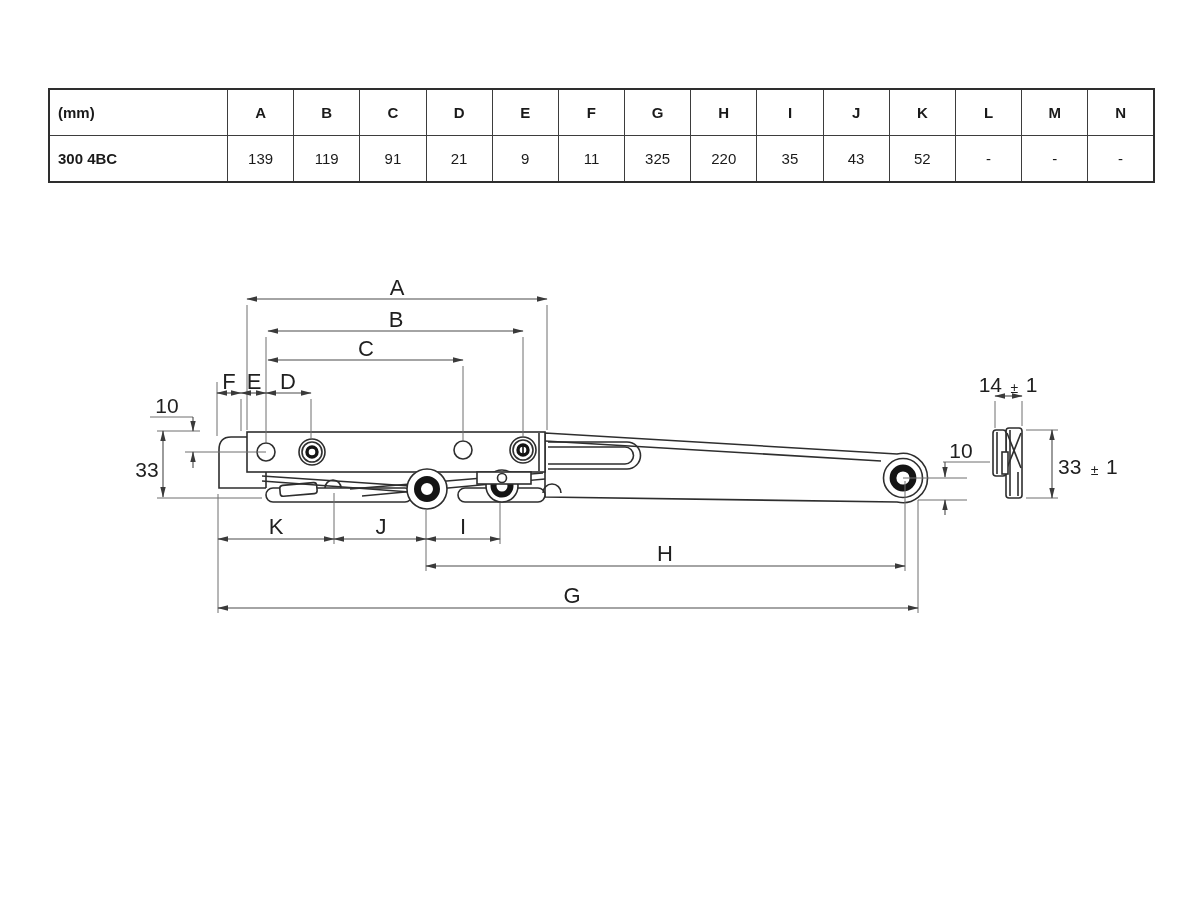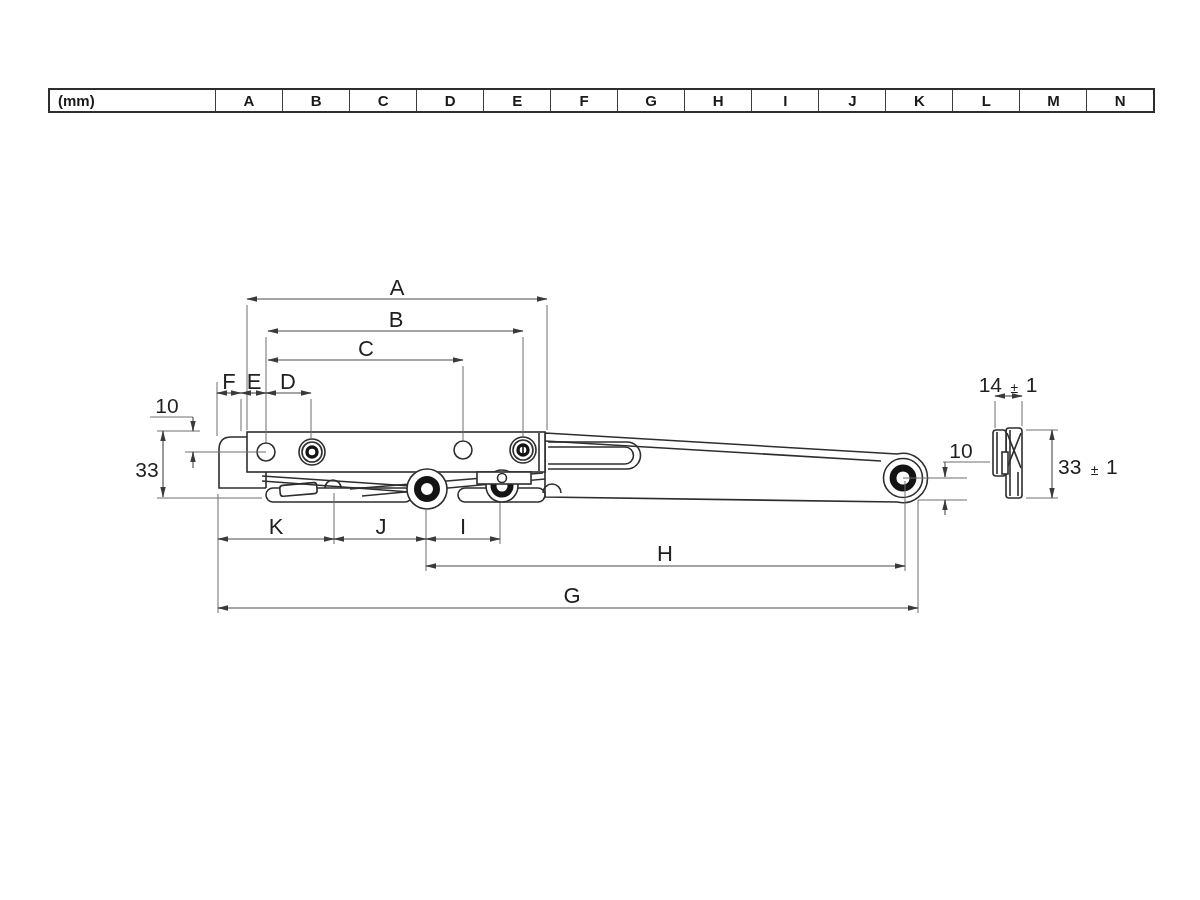--- a/index.html
+++ b/index.html
@@ -2,21 +2,21 @@
 <html><head>
 <meta charset="utf-8">
 <style>
   html,body{margin:0;padding:0;background:#ffffff;}
   .stage{position:relative;width:1200px;height:900px;background:#ffffff;overflow:hidden;
          font-family:"Liberation Sans",sans-serif;}
   .drawing-svg{position:absolute;left:0;top:0;}
   .dim-table{position:absolute;left:48px;top:88px;width:1107px;border-collapse:collapse;
              table-layout:fixed;font-size:15px;color:#1a1a1a;border:2px solid #2e2e2e;}
   .dim-table th,.dim-table td{border:1px solid #3d3d3d;height:21px;text-align:center;
-             padding:0;font-weight:normal;line-height:21px;}
+             padding:12px;font-weight:normal;line-height:21px;}
   .dim-table th{font-weight:bold;}
   .dim-table .lab{width:157px;text-align:left;padding-left:8px;font-weight:bold;}
   .dim-letter{font-size:22px;fill:#1f1f1f;}
   .dim-num{font-size:21px;fill:#1f1f1f;}
   .pm{font-size:14px;fill:#1f1f1f;}
 </style>
 </head>
 <body>
 
 <div class="stage">
@@ -32,20 +32,37 @@
       <th>E</th>
       <th>F</th>
       <th>G</th>
       <th>H</th>
       <th>I</th>
       <th>J</th>
       <th>K</th>
       <th>L</th>
       <th>M</th>
       <th>N</th>
+    </tr>
+    <tr>
+      <td class="lab">300 4BC</td>
+      <td>139</td>
+      <td>119</td>
+      <td>91</td>
+      <td>21</td>
+      <td>9</td>
+      <td>11</td>
+      <td>325</td>
+      <td>220</td>
+      <td>35</td>
+      <td>43</td>
+      <td>52</td>
+      <td>-</td>
+      <td>-</td>
+      <td>-</td>
     </tr>
   </tbody>
     </table>
 
   <svg class="drawing-svg" width="1200" height="900" viewBox="0 0 1200 900">
     <defs>
       <marker id="arr" viewBox="0 0 12 6" refX="11.2" refY="3" markerWidth="11" markerHeight="5.5" markerUnits="userSpaceOnUse" orient="auto-start-reverse">
         <path d="M0,0 L12,3 L0,6 Z" fill="#3a3a3a"></path>
       </marker>
     </defs>

